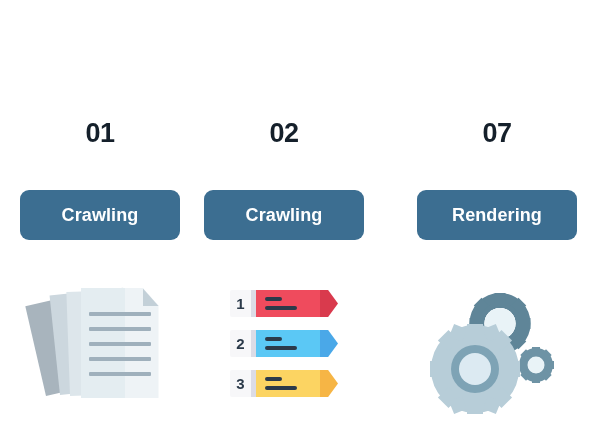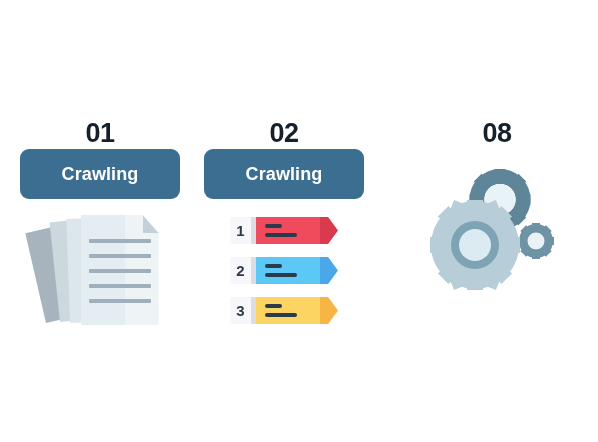--- a/index.html
+++ b/index.html
@@ -23,37 +23,38 @@
     height: 442px;
   }
 
   .step {
     position: absolute;
     top: 118px;
     width: 160px;
     display: flex;
     flex-direction: column;
     align-items: center;
+    gap: 32px;
   }
   .step-1 { left: 20px; }
   .step-2 { left: 204px; }
   .step-3 { left: 417px; }
 
   .step-number {
     font-size: 27px;
     font-weight: bold;
     color: #15202b;
     letter-spacing: -0.5px;
     line-height: 30px;
     height: 30px;
     user-select: none;
   }
 
   .step-button {
-    margin-top: 1px;
+    margin-top: 10px;
     width: 160px;
     height: 50px;
     border-radius: 9px;
     background: #3c6e91;
     display: flex;
     align-items: center;
     justify-content: center;
     box-sizing: border-box;
   }
   .step-button-label {
@@ -264,21 +265,24 @@
               <span style="background:#f6b545"></span>
             </div>
         </div>
 
       </div>
 
     </div>
   </div>
 
   <div class="step step-3">
-    <div class="step-number">08</div>
+    <div class="step-number">07</div>
+    <div class="step-button">
+      <span class="step-button-label">Rendering</span>
+    </div>
     <div class="step-icon">
 
       <div class="gears-icon">
         <svg width="135" height="130" viewBox="0 0 135 130">
 
           <g>
             <path d="M70,37.5 m-23,0 a23,23 0 1,0 46,0 a23,23 0 1,0 -46,0" fill="none" stroke="#5f8598" stroke-width="15"></path>
             <g fill="#5f8598">
               <rect x="64.5" y="7" width="11" height="11"></rect>
               <rect x="64.5" y="57" width="11" height="11"></rect>

